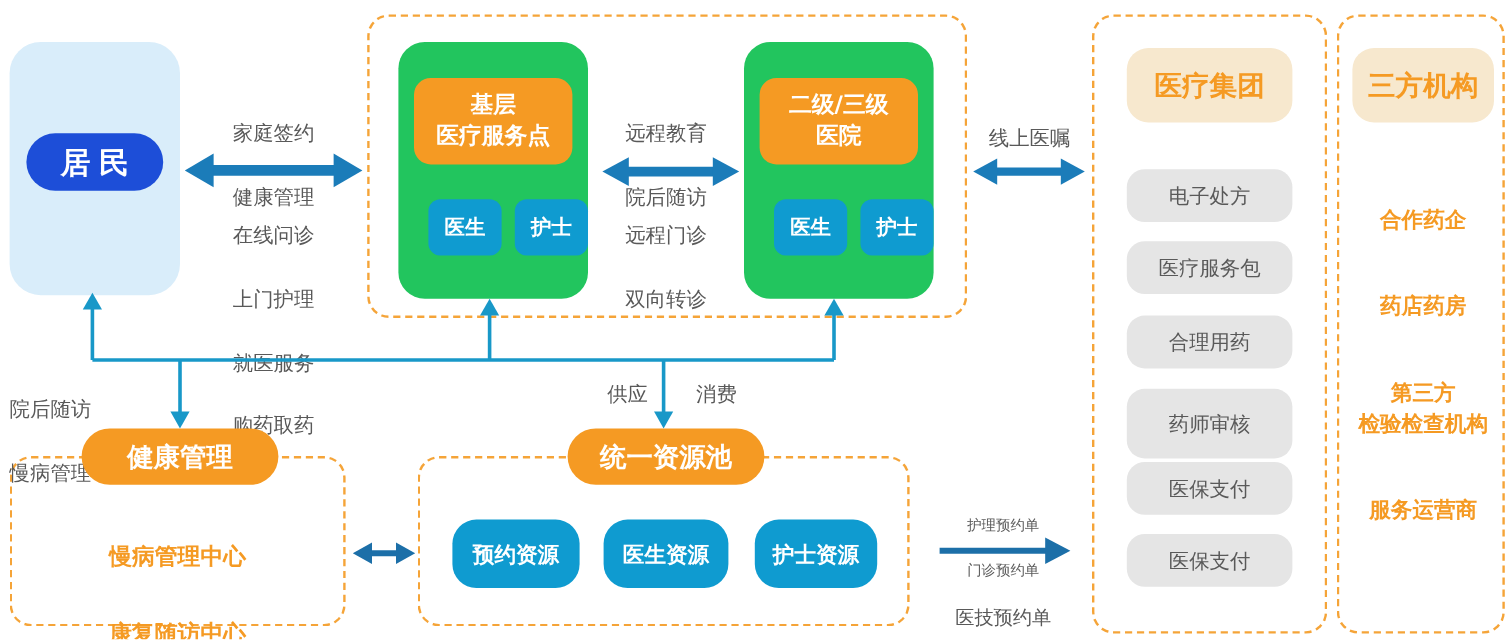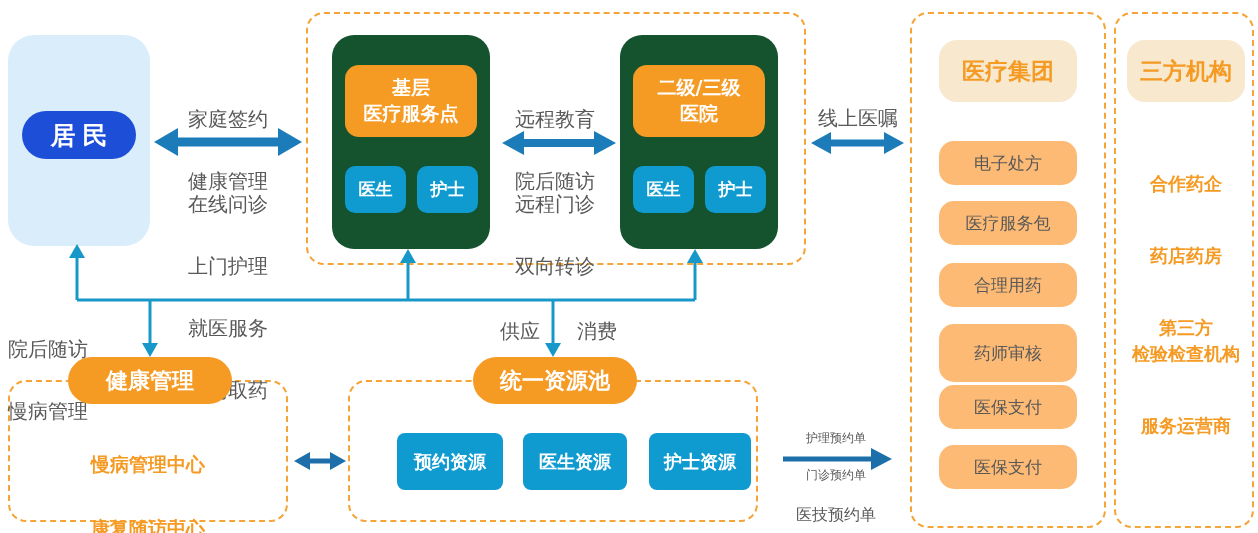--- a/index.html
+++ b/index.html
@@ -1,38 +1,38 @@
 <!DOCTYPE html>
 <html><head>
 <meta charset="utf-8">
 <style>
   html,body{margin:0;padding:0;background:#fff;}
   .canvas{position:relative;width:1258px;height:533px;background:#fff;overflow:hidden;
           font-family:"DejaVu Sans","Liberation Sans",sans-serif;}
   .dashed-box{position:absolute;border:2px dashed #F5A438;border-radius:18px;background:#fff;box-sizing:border-box;z-index:1;}
-  .card{position:absolute;background:#14532d;border-radius:22px;z-index:2;}
+  .card{position:absolute;background:#22c55e;border-radius:22px;z-index:2;}
   .card-header{position:absolute;background:#F59A23;border-radius:14px;color:#fff;font-weight:bold;
                font-size:19px;line-height:1.35;display:flex;align-items:center;justify-content:center;
                text-align:center;white-space:pre-line;z-index:3;}
   .member{position:absolute;background:#0F9BD0;border-radius:10px;color:#fff;font-size:17px;font-weight:600;
-          display:flex;align-items:center;justify-content:center;z-index:3;}
+          display:flex;align-items:center;justify-content:center;z-index:3;margin-left:12px;}
   .pill{position:absolute;background:#F59A23;border-radius:26px;color:#fff;font-weight:bold;font-size:22px;
         display:flex;align-items:center;justify-content:center;z-index:4;}
   .cream-pill{position:absolute;background:#F7E8CE;border-radius:18px;color:#F59A23;font-weight:bold;font-size:23px;
         display:flex;align-items:center;justify-content:center;z-index:2;}
-  .cream-item{position:absolute;background:#fdba74;border-radius:15px;color:#595959;font-size:17px;
+  .cream-item{position:absolute;background:#e5e5e5;border-radius:15px;color:#595959;font-size:17px;
         display:flex;align-items:center;justify-content:center;z-index:2;}
   .orange-text{position:absolute;color:#F59A23;font-weight:bold;text-align:center;white-space:pre-line;z-index:2;}
-  .label{position:absolute;color:#595959;font-size:20px;line-height:1.55;text-align:center;white-space:pre-line;z-index:2;}
+  .label{position:absolute;color:#595959;font-size:17px;line-height:1.55;text-align:center;white-space:pre-line;z-index:2;}
   .resident-box{position:absolute;left:8px;top:35px;width:142px;height:211px;background:#D9EDFA;border-radius:26px;z-index:2;}
   .resident-pill{position:absolute;left:14px;top:76px;width:114px;height:48px;background:#1d4ed8;border-radius:24px;
         color:#fff;font-weight:bold;font-size:25px;letter-spacing:7px;padding-left:7px;box-sizing:border-box;
         display:flex;align-items:center;justify-content:center;}
-  .blue-res{position:absolute;background:#0F9BD0;border-radius:8px;color:#fff;font-weight:bold;font-size:18px;
-        display:flex;align-items:center;justify-content:center;z-index:3;margin-left:20px;}
+  .blue-res{position:absolute;background:#0F9BD0;border-radius:20px;color:#fff;font-weight:bold;font-size:18px;
+        display:flex;align-items:center;justify-content:center;z-index:3;}
   svg.overlay{position:absolute;left:0;top:0;z-index:3;pointer-events:none;}
 </style>
 </head>
 <body>
 
 <div class="canvas">
 
   <div class="resident-box">
     <div class="resident-pill">居民</div>
   </div>

